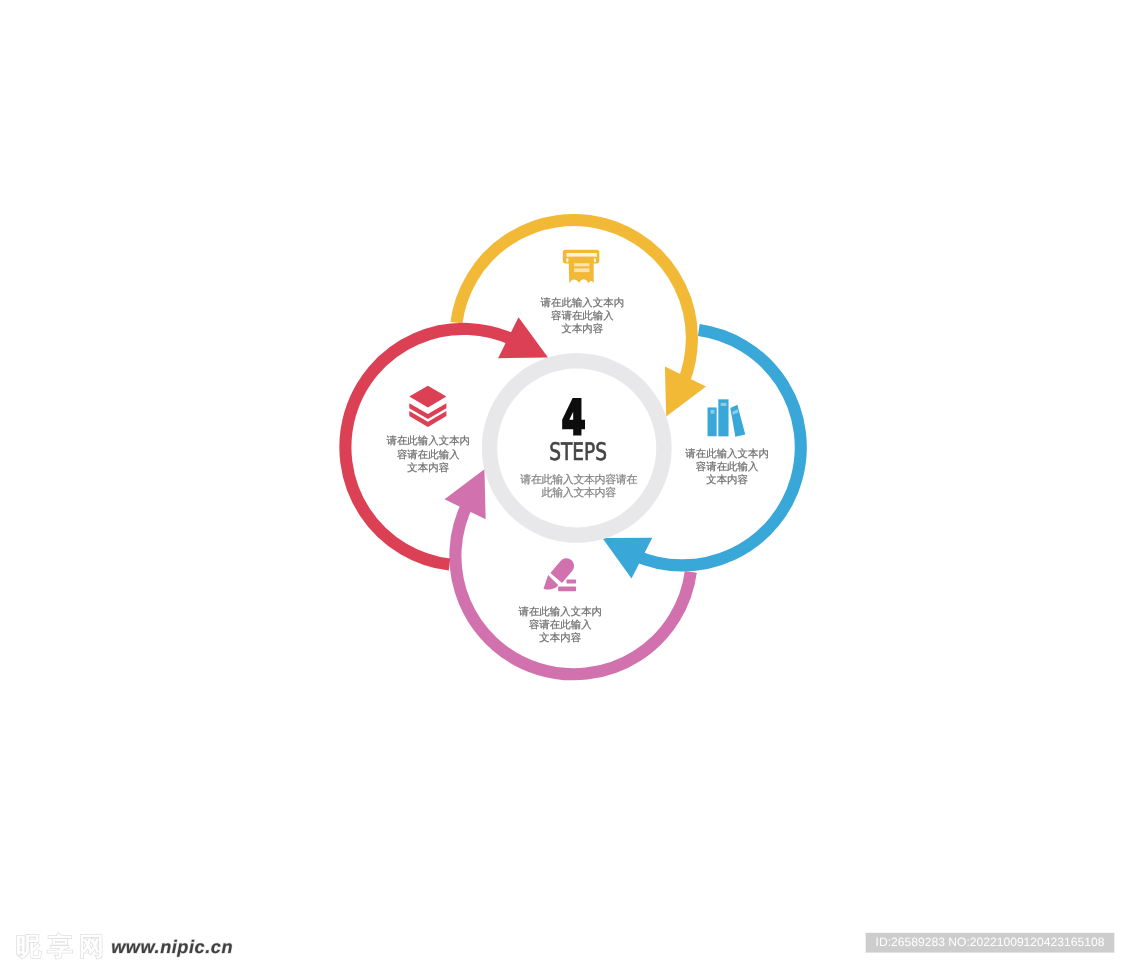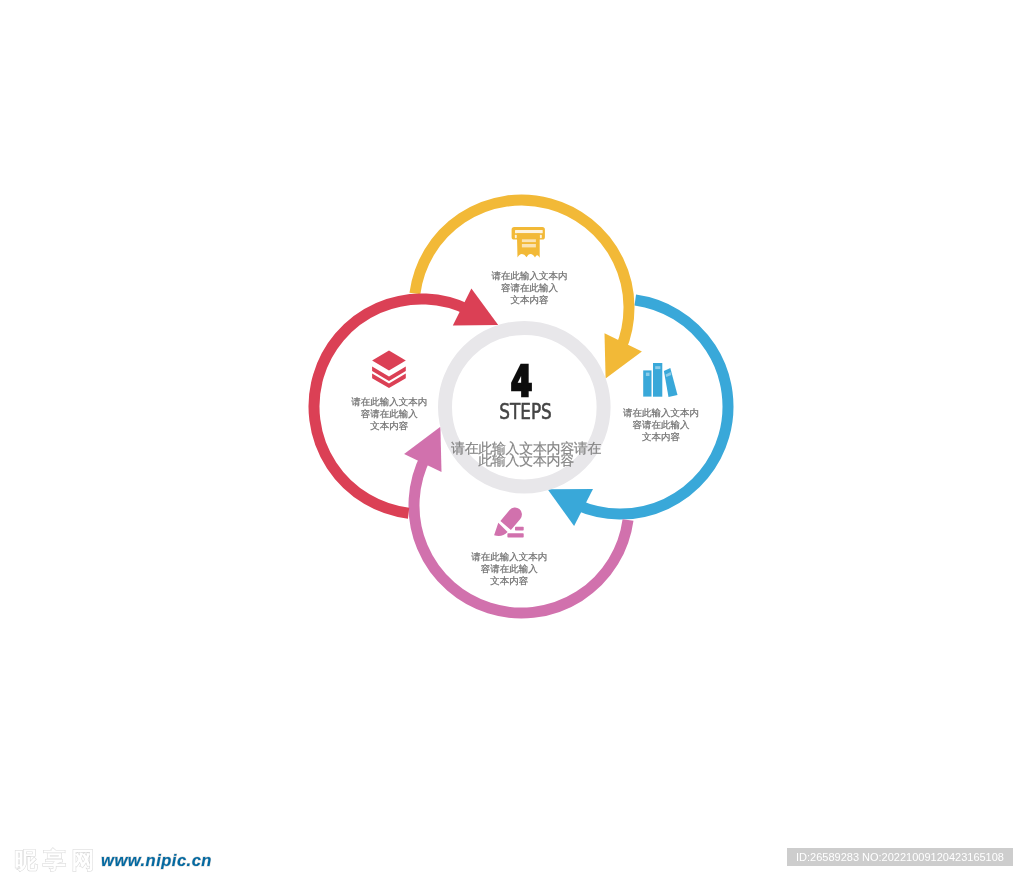--- a/index.html
+++ b/index.html
@@ -10,24 +10,24 @@
   #stage{position:relative;width:1024px;height:850px;will-change:opacity;}
   svg.diagram{position:absolute;left:0;top:0;width:1024px;height:878px;}
   .petal-text{position:absolute;text-align:center;color:#707070;
               font-size:9.5px;line-height:11.9px;letter-spacing:0px;white-space:pre-line;
               -webkit-font-smoothing:antialiased;-webkit-text-stroke:0.22px #707070;will-change:opacity;}
   .center-block{position:absolute;left:446.1px;top:360px;width:160px;text-align:center;}
   .center-num{font-family:"DejaVu Sans",sans-serif;font-size:43px;font-weight:bold;font-stretch:condensed;
               color:#0d0d0d;-webkit-text-stroke:2.6px #0d0d0d;line-height:33px;transform:translate(-4.6px,4.5px) scaleX(0.80);}
   .center-label{font-family:"DejaVu Sans",sans-serif;font-size:22.0px;font-weight:normal;font-stretch:condensed;
               color:#444444;-webkit-text-stroke:0.55px #444444;line-height:16px;margin-top:10px;transform:translate(-0.5px,1.3px) scaleX(0.852);}
-  .center-desc{font-size:14px;letter-spacing:-0.35px;line-height:11.9px;color:#858585;margin-top:24px;white-space:pre-line;-webkit-font-smoothing:antialiased;-webkit-text-stroke:0.2px #858585;}
+  .center-desc{font-size:10px;letter-spacing:-0.35px;line-height:11.9px;color:#858585;margin-top:12px;white-space:pre-line;-webkit-font-smoothing:antialiased;-webkit-text-stroke:0.2px #858585;}
   .wm-left{position:absolute;left:14.6px;top:843px;display:flex;align-items:baseline;gap:1px;}
   .wm-cn{font-size:23px;font-weight:bold;color:#ffffff;-webkit-text-stroke:1px #d5d5d5;paint-order:stroke fill;letter-spacing:5.5px;position:relative;top:1.5px;}
-  .wm-url{font-size:16.5px;font-style:italic;font-weight:bold;color:#0369a1;-webkit-text-stroke:1px #d5d5d5;paint-order:stroke fill;letter-spacing:0.5px;}
+  .wm-url{font-size:16.5px;font-style:italic;font-weight:bold;color:#404040;-webkit-text-stroke:1px #d5d5d5;paint-order:stroke fill;letter-spacing:0.5px;}
   .wm-id{position:static;background:#cdcdcd;color:#ffffff;font-size:11.0px;padding:2.7px 9px;white-space:nowrap;letter-spacing:0px;text-align:right;}
   .wm-id-wrap{position:absolute;left:787px;top:847px;}
 </style>
 </head>
 <body>
 
 <div id="stage">
 
   <svg class="diagram" viewBox="0 0 1024 878">
 

